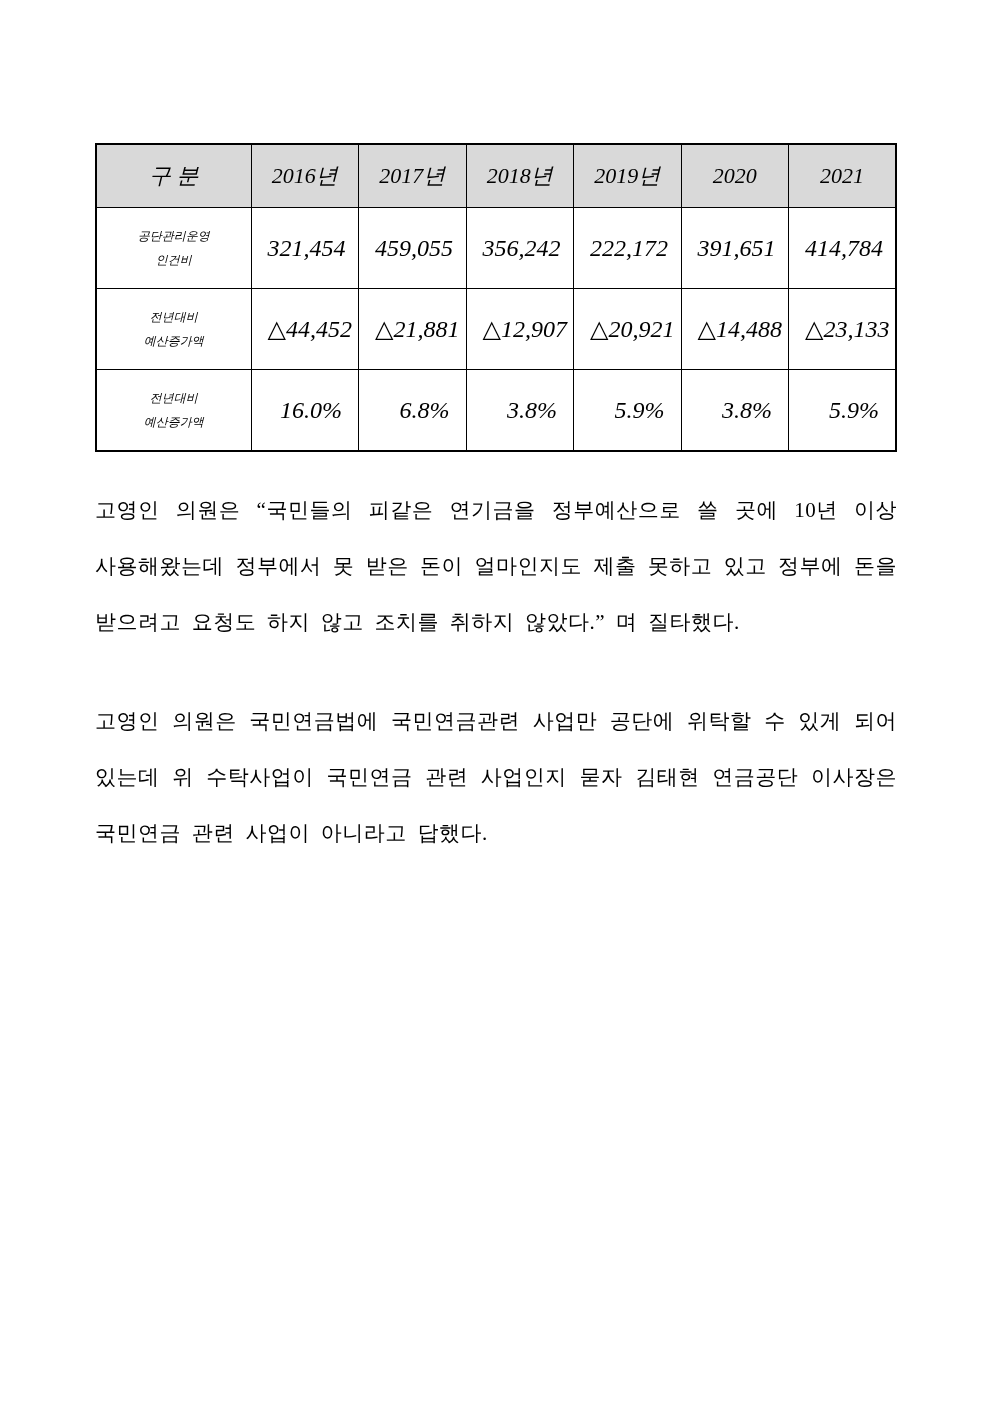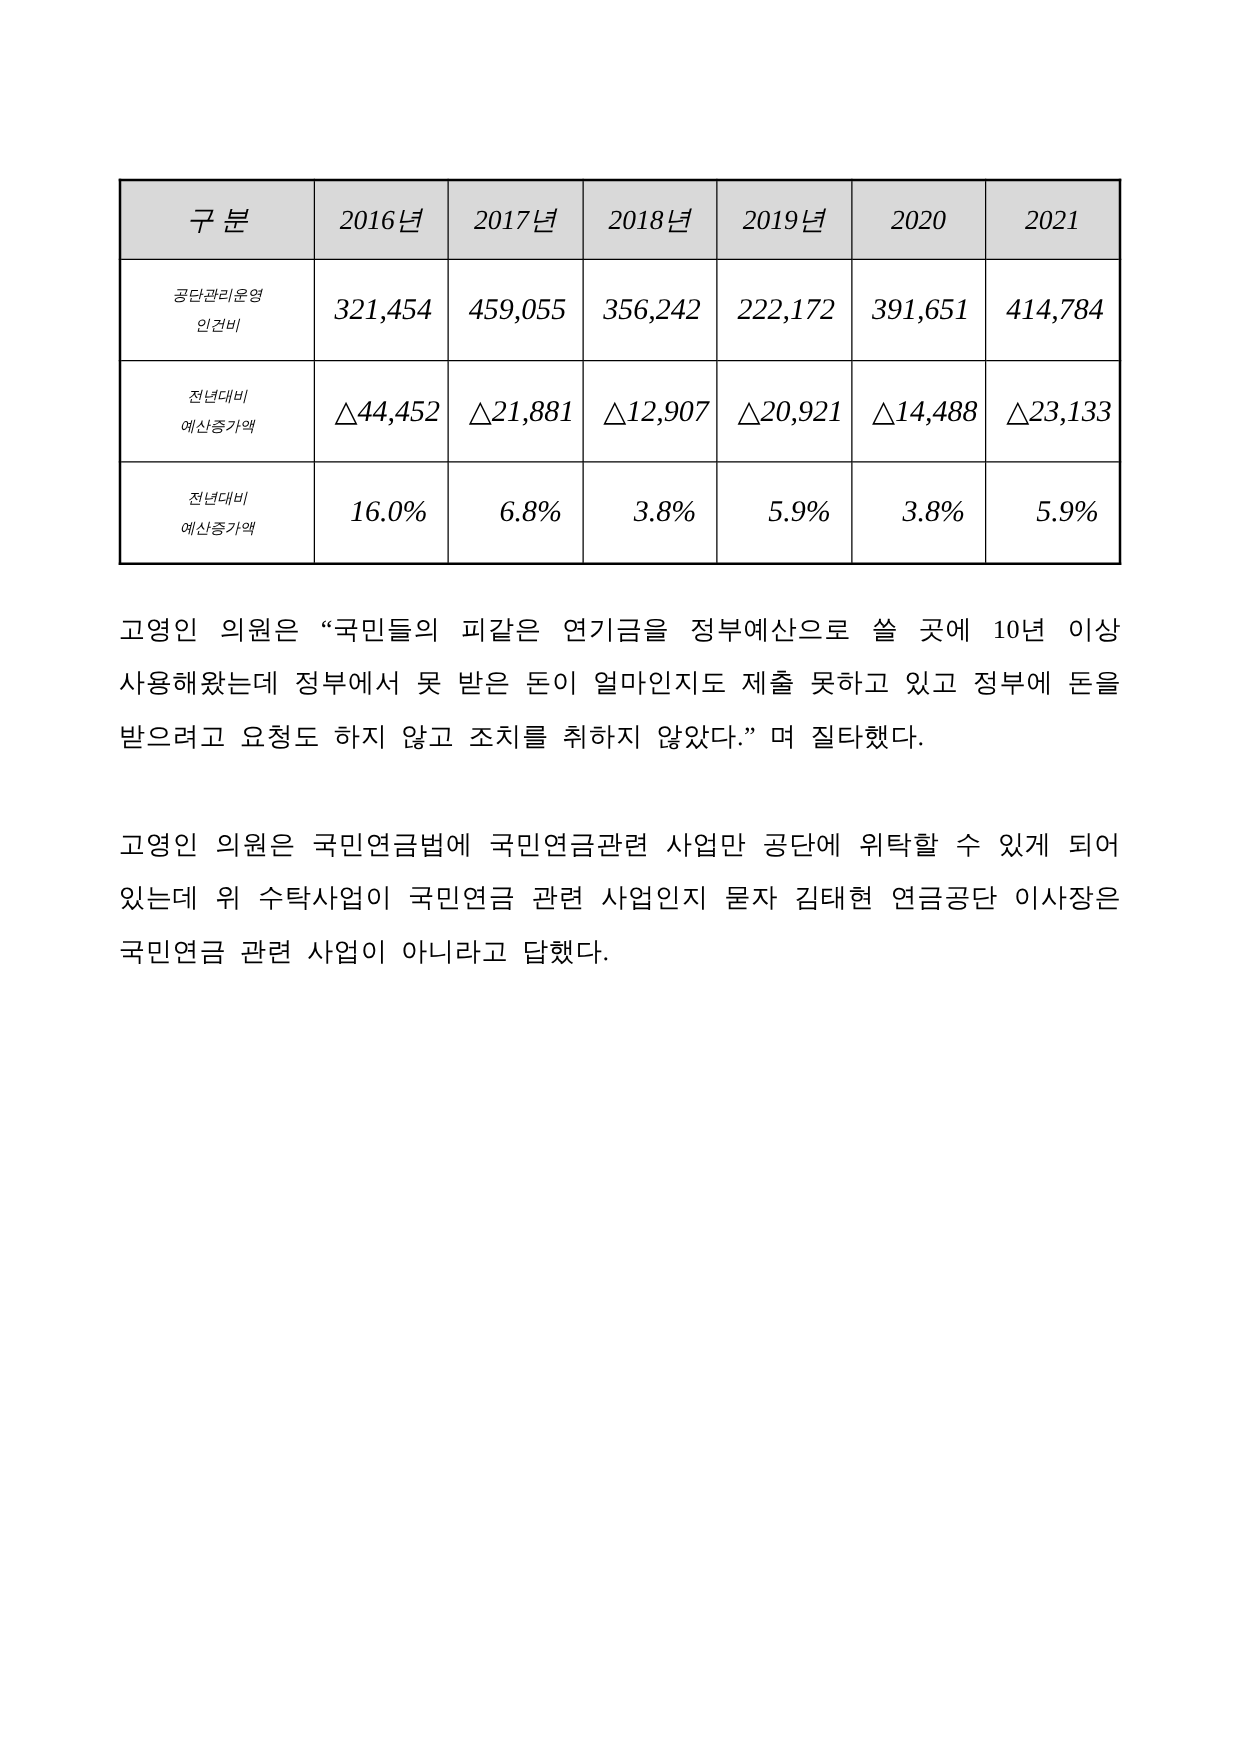--- a/index.html
+++ b/index.html
@@ -57,21 +57,21 @@
     text-align: right;
     padding-right: 13px;
     font-size: 24px;
   }
   col.c-label { width: 155px; }
   col.c-year  { width: 107.5px; }
   
   .bodytext p {
     margin: 0;
     font-size: 21px;
-    line-height: 43px;
+    line-height: 56px;
     letter-spacing: 0.5px;
     word-spacing: 5px;
     text-align: justify;
     word-break: keep-all;
     font-family: Liberation Serif, serif;
   }
   .bodytext p + p {
     margin-top: 43px;
   }
   .bodytext {

